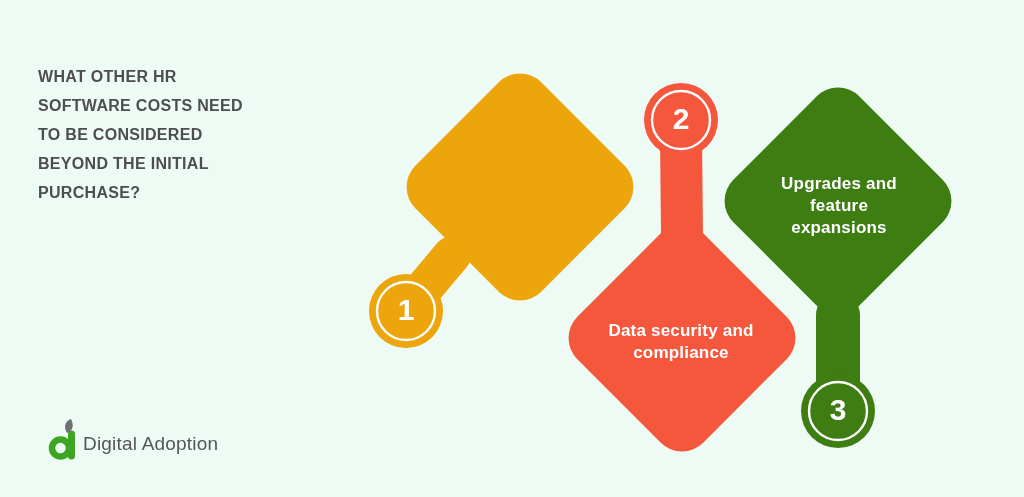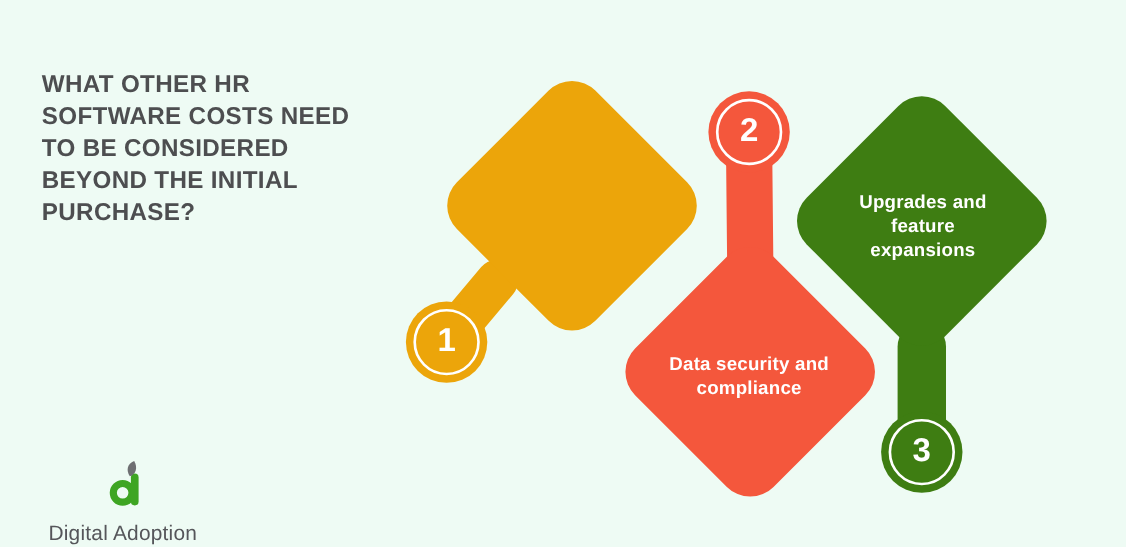--- a/index.html
+++ b/index.html
@@ -13,21 +13,21 @@
     width: 1024px;
     height: 497px;
     background: #EEFBF4;
     overflow: hidden;
   }
   .heading {
     position: absolute;
     left: 38px;
     top: 62px;
     width: 340px;
-    font-size: 22px;
+    font-size: 16px;
     line-height: 29px;
     font-weight: bold;
     letter-spacing: 0.3px;
     color: #4D4E50;
     white-space: pre-line;
   }
   .diagram-svg {
     position: absolute;
     left: 0;
     top: 0;
@@ -57,21 +57,20 @@
   .num-1 { left: 406px; top: 311px; }
   .num-2 { left: 681px; top: 120px; }
   .num-3 { left: 838px; top: 411px; }
   .logo {
     position: absolute;
     left: 44px;
     top: 418px;
     display: flex;
     align-items: center;
     gap: 5px;
-    flex-direction: column;
   }
   .logo-text {
     font-size: 19px;
     font-weight: 500;
     color: #55565A;
     letter-spacing: 0.2px;
     padding-top: 8px;
   }
 </style>
 </head>

